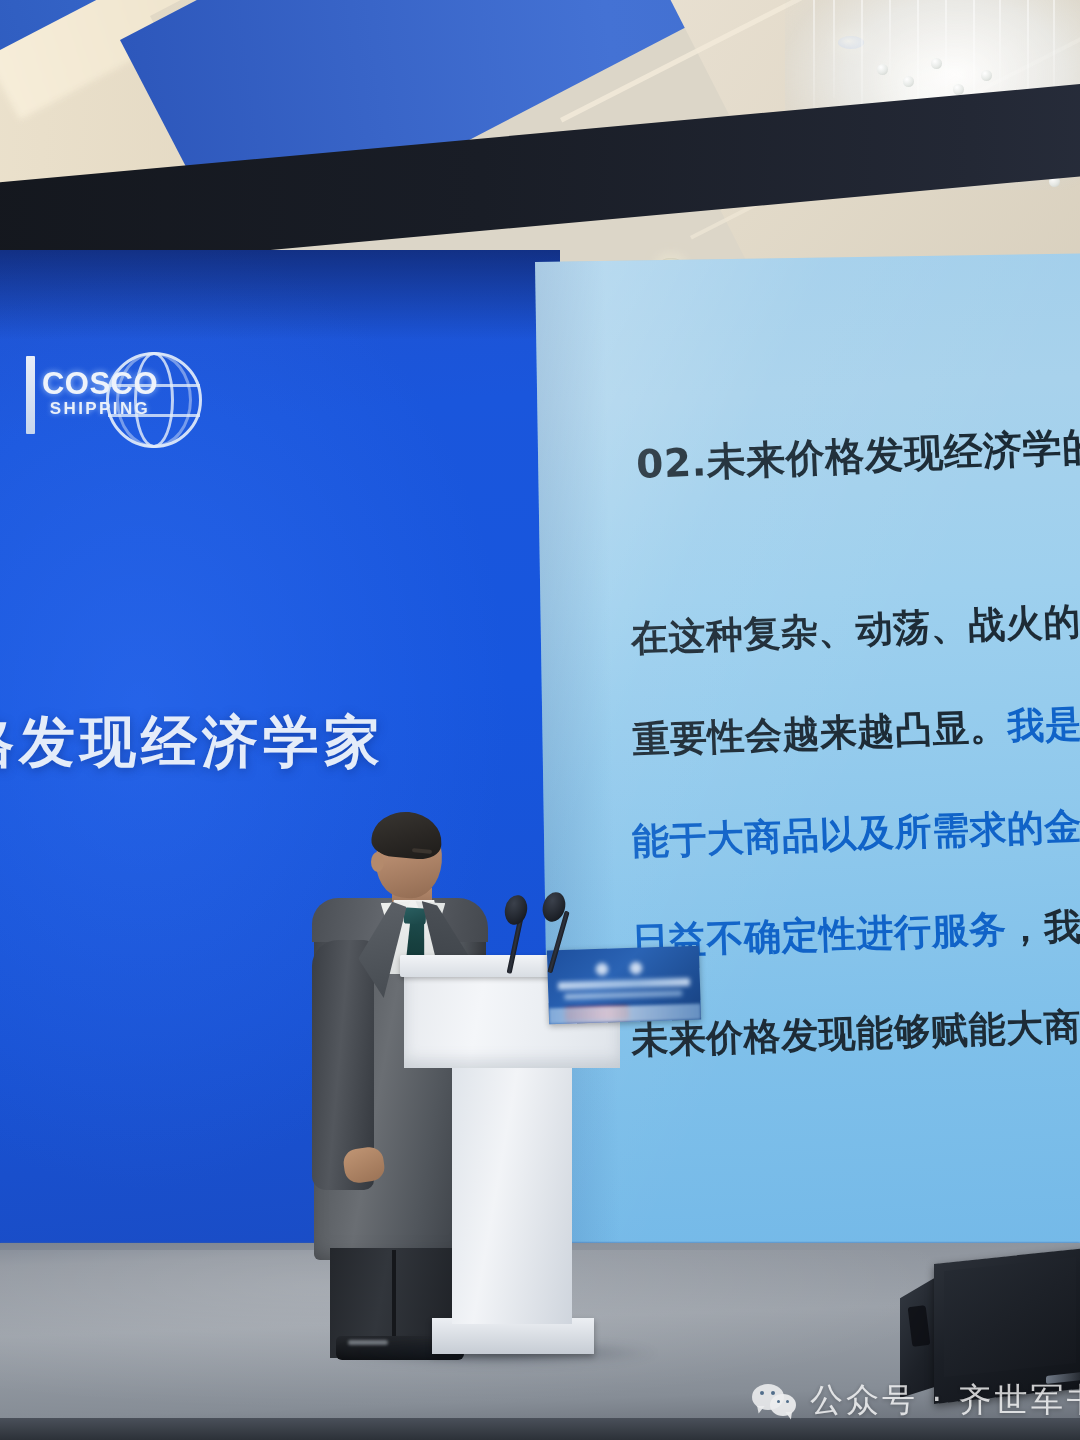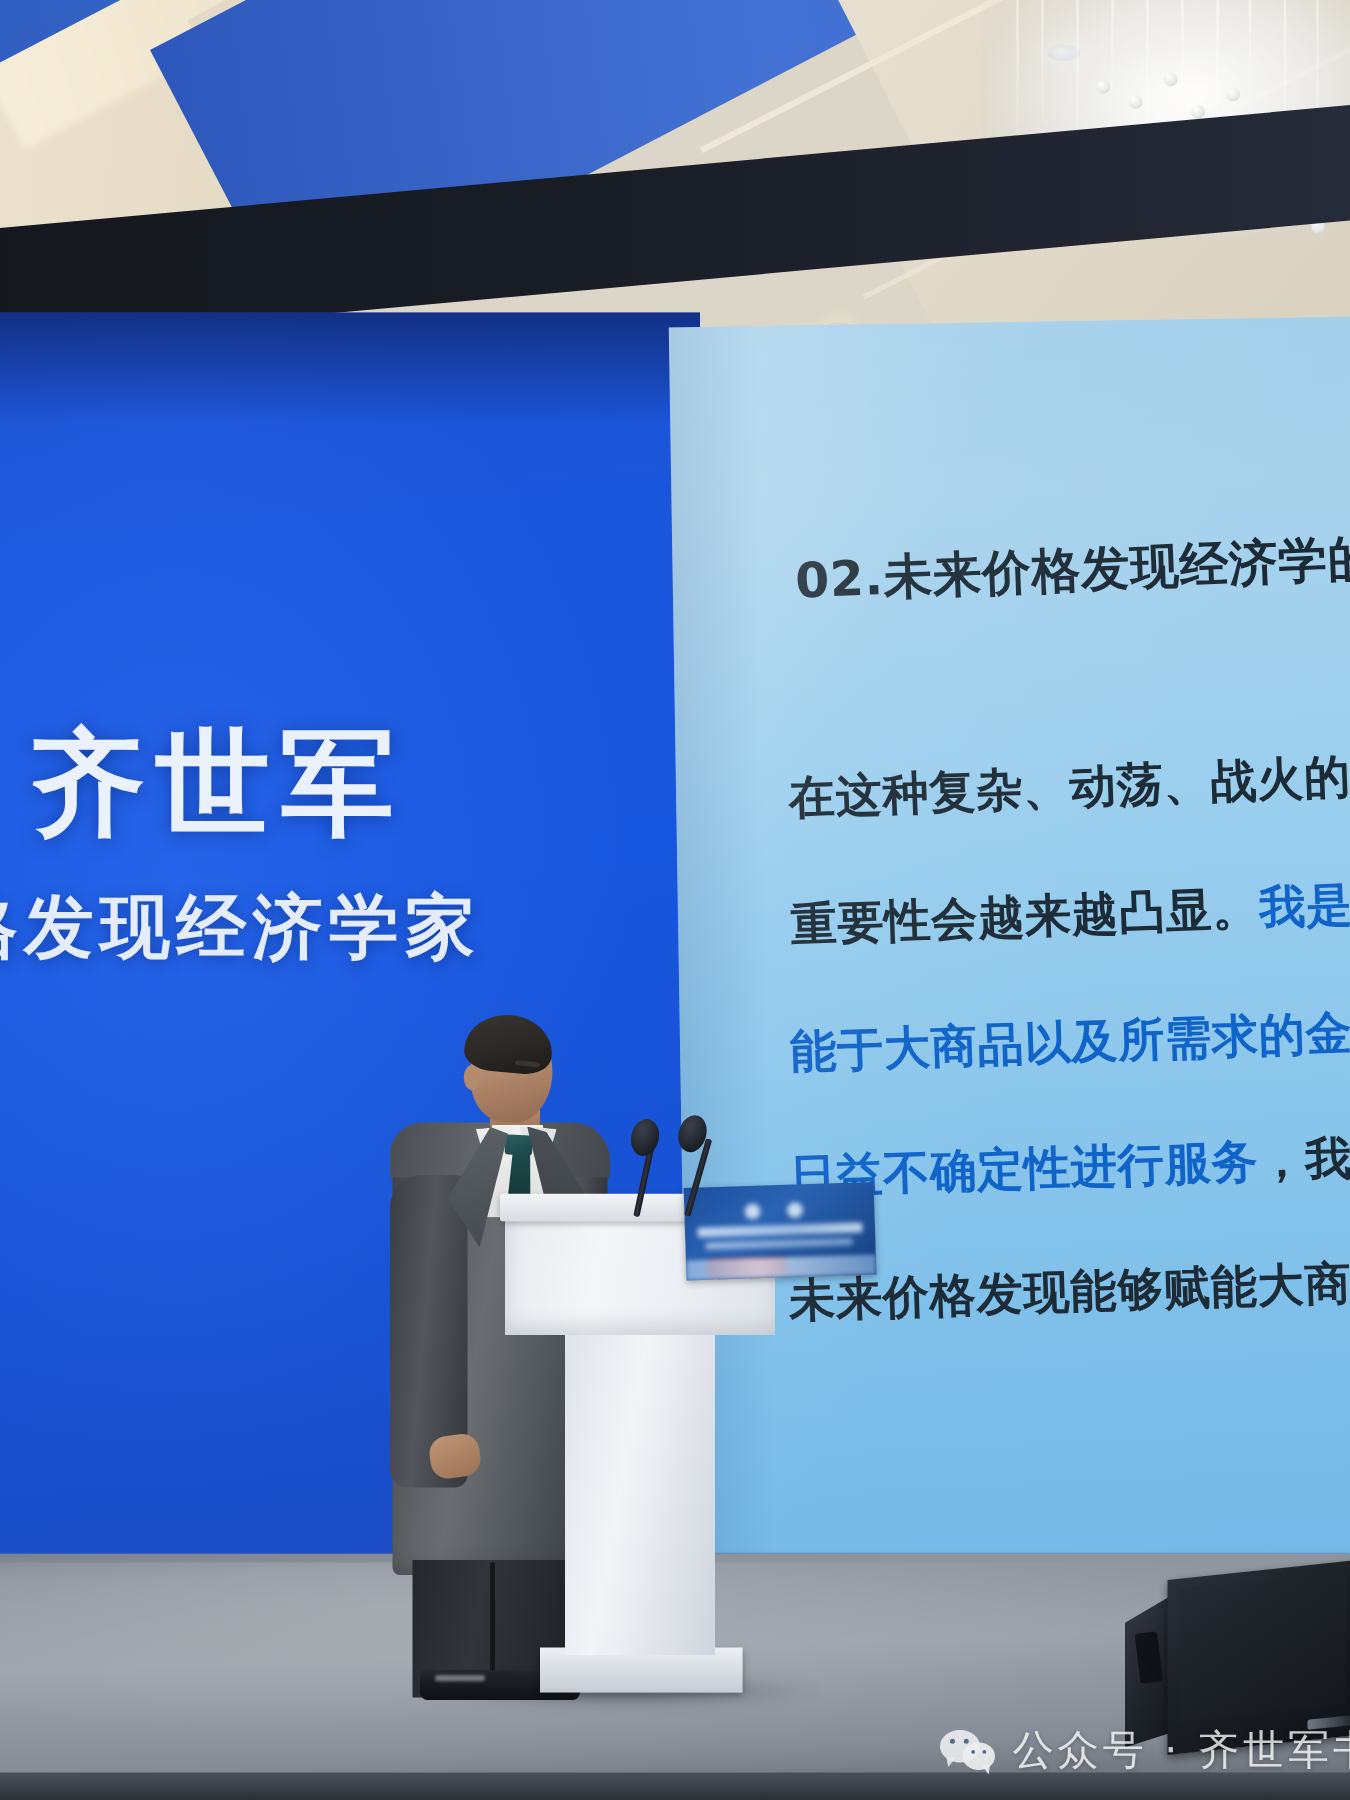--- a/index.html
+++ b/index.html
@@ -500,22 +500,33 @@
     </div>
   </div>
 
   <div class="dark-band"></div>
   <div class="band-light" style="left:660px;top:258px;"></div>
 
   <div class="backdrop"></div>
   <div class="backdrop-vignette"></div>
   <div class="backdrop-top-shade"></div>
 
-
-  <div class="name-cn">齐世军</div>
+  <div class="logo-lockup">
+    <div class="logo-bar"></div>
+    <div class="logo-globe">
+      <div class="globe-ring"></div>
+      <div class="globe-ell" style="left:52px;top:2px;width:40px;height:96px;"></div>
+      <div class="globe-ell" style="left:34px;top:2px;width:76px;height:96px;opacity:.55;"></div>
+      <div class="globe-line" style="left:26px;top:34px;width:92px;height:3px;"></div>
+      <div class="globe-line" style="left:26px;top:64px;width:92px;height:3px;"></div>
+    </div>
+    <div class="logo-cosco">COSCO</div>
+    <div class="logo-shipping">SHIPPING</div>
+  </div>
+
   <div class="title-cn">格发现经济学家</div>
 
   <div class="screen">
     <div class="screen-shadow"></div>
 
     <div class="slide-head">02.未来价格发现经济学的</div>
 
     <div class="slide-line l1">
       <span class="ink-dark">在这种复杂、动荡、战火的特</span>
     </div>

